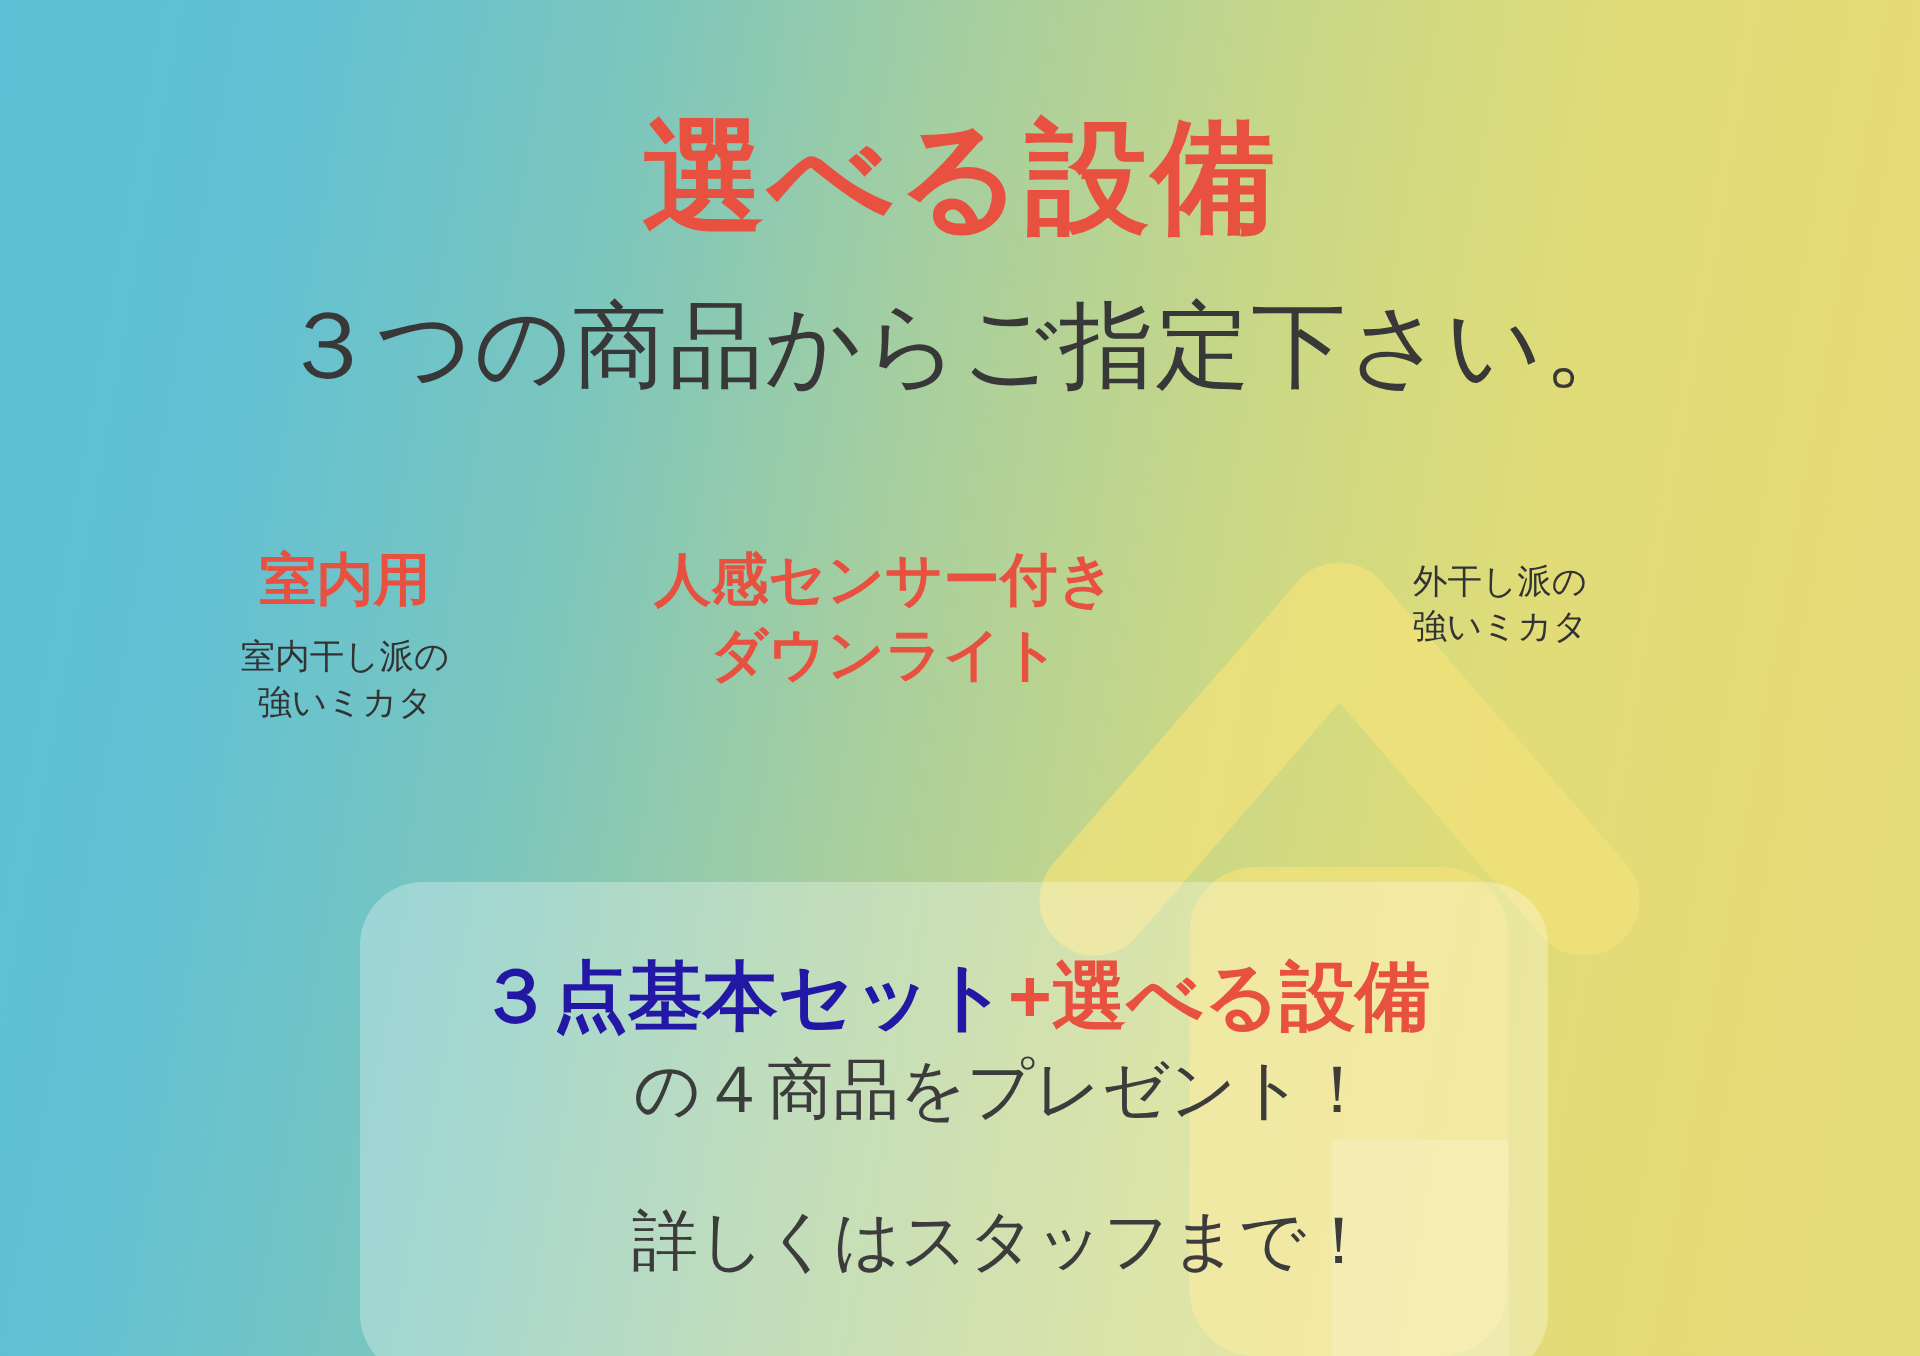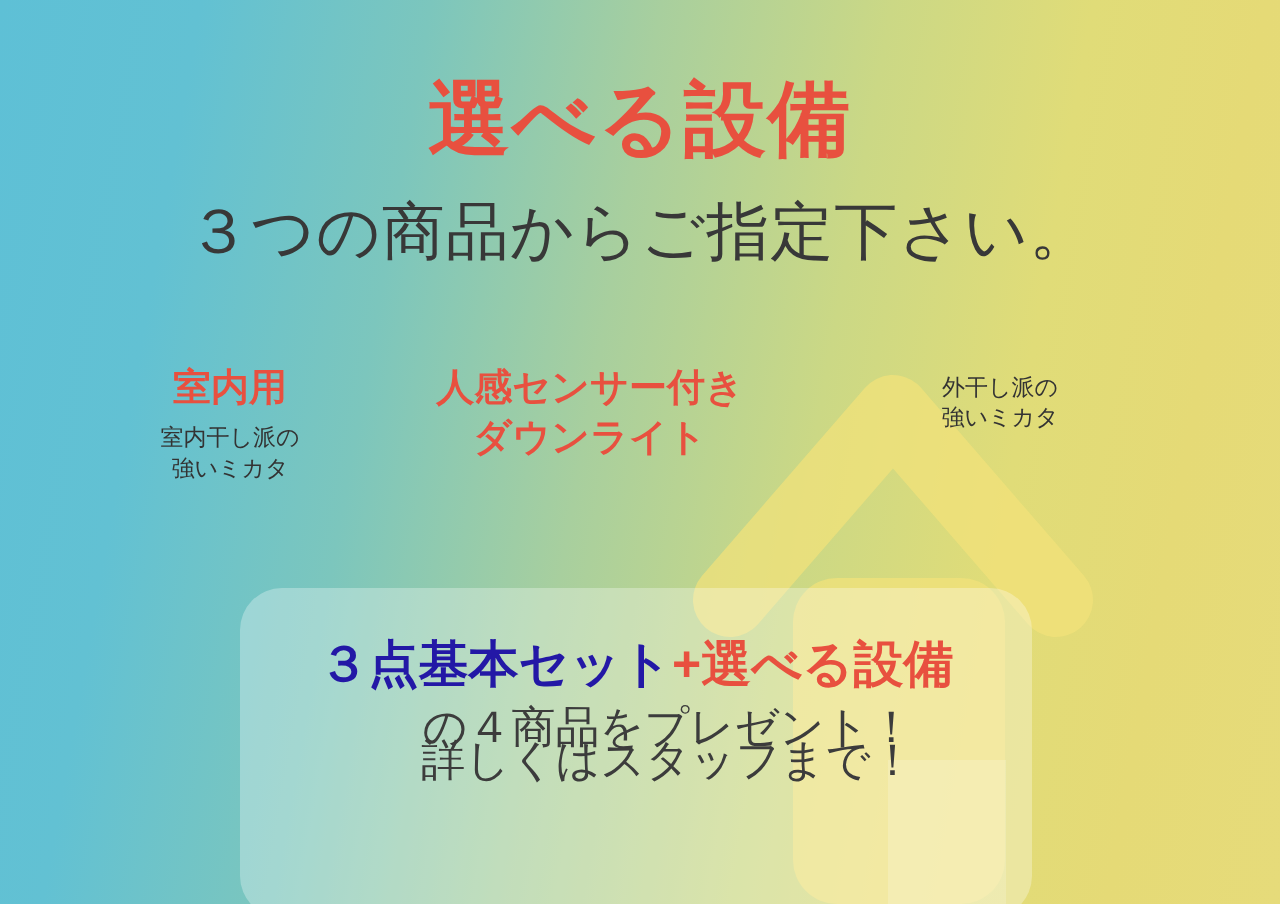--- a/index.html
+++ b/index.html
@@ -134,21 +134,21 @@
   .promo-line {
     position: absolute;
     left: 240px;
     width: 856px;
     font-size: 44px;
     line-height: 1;
     font-weight: 500;
     color: #3c3c3c;
   }
   .promo-line.l1 { top: 705px; }
-  .promo-line.l2 { top: 738px; }
+  .promo-line.l2 { top: 806px; }
 </style>
 </head>
 <body>
 
 <div class="poster">
 
   <div class="house-layer">
     <svg width="1280" height="904" viewBox="0 0 1280 904">
       <g fill="none" stroke="#F2E27A" stroke-opacity="0.72" stroke-width="74" stroke-linecap="round" stroke-linejoin="round">
         <polyline points="730,600 893,412 1056,600"></polyline>

